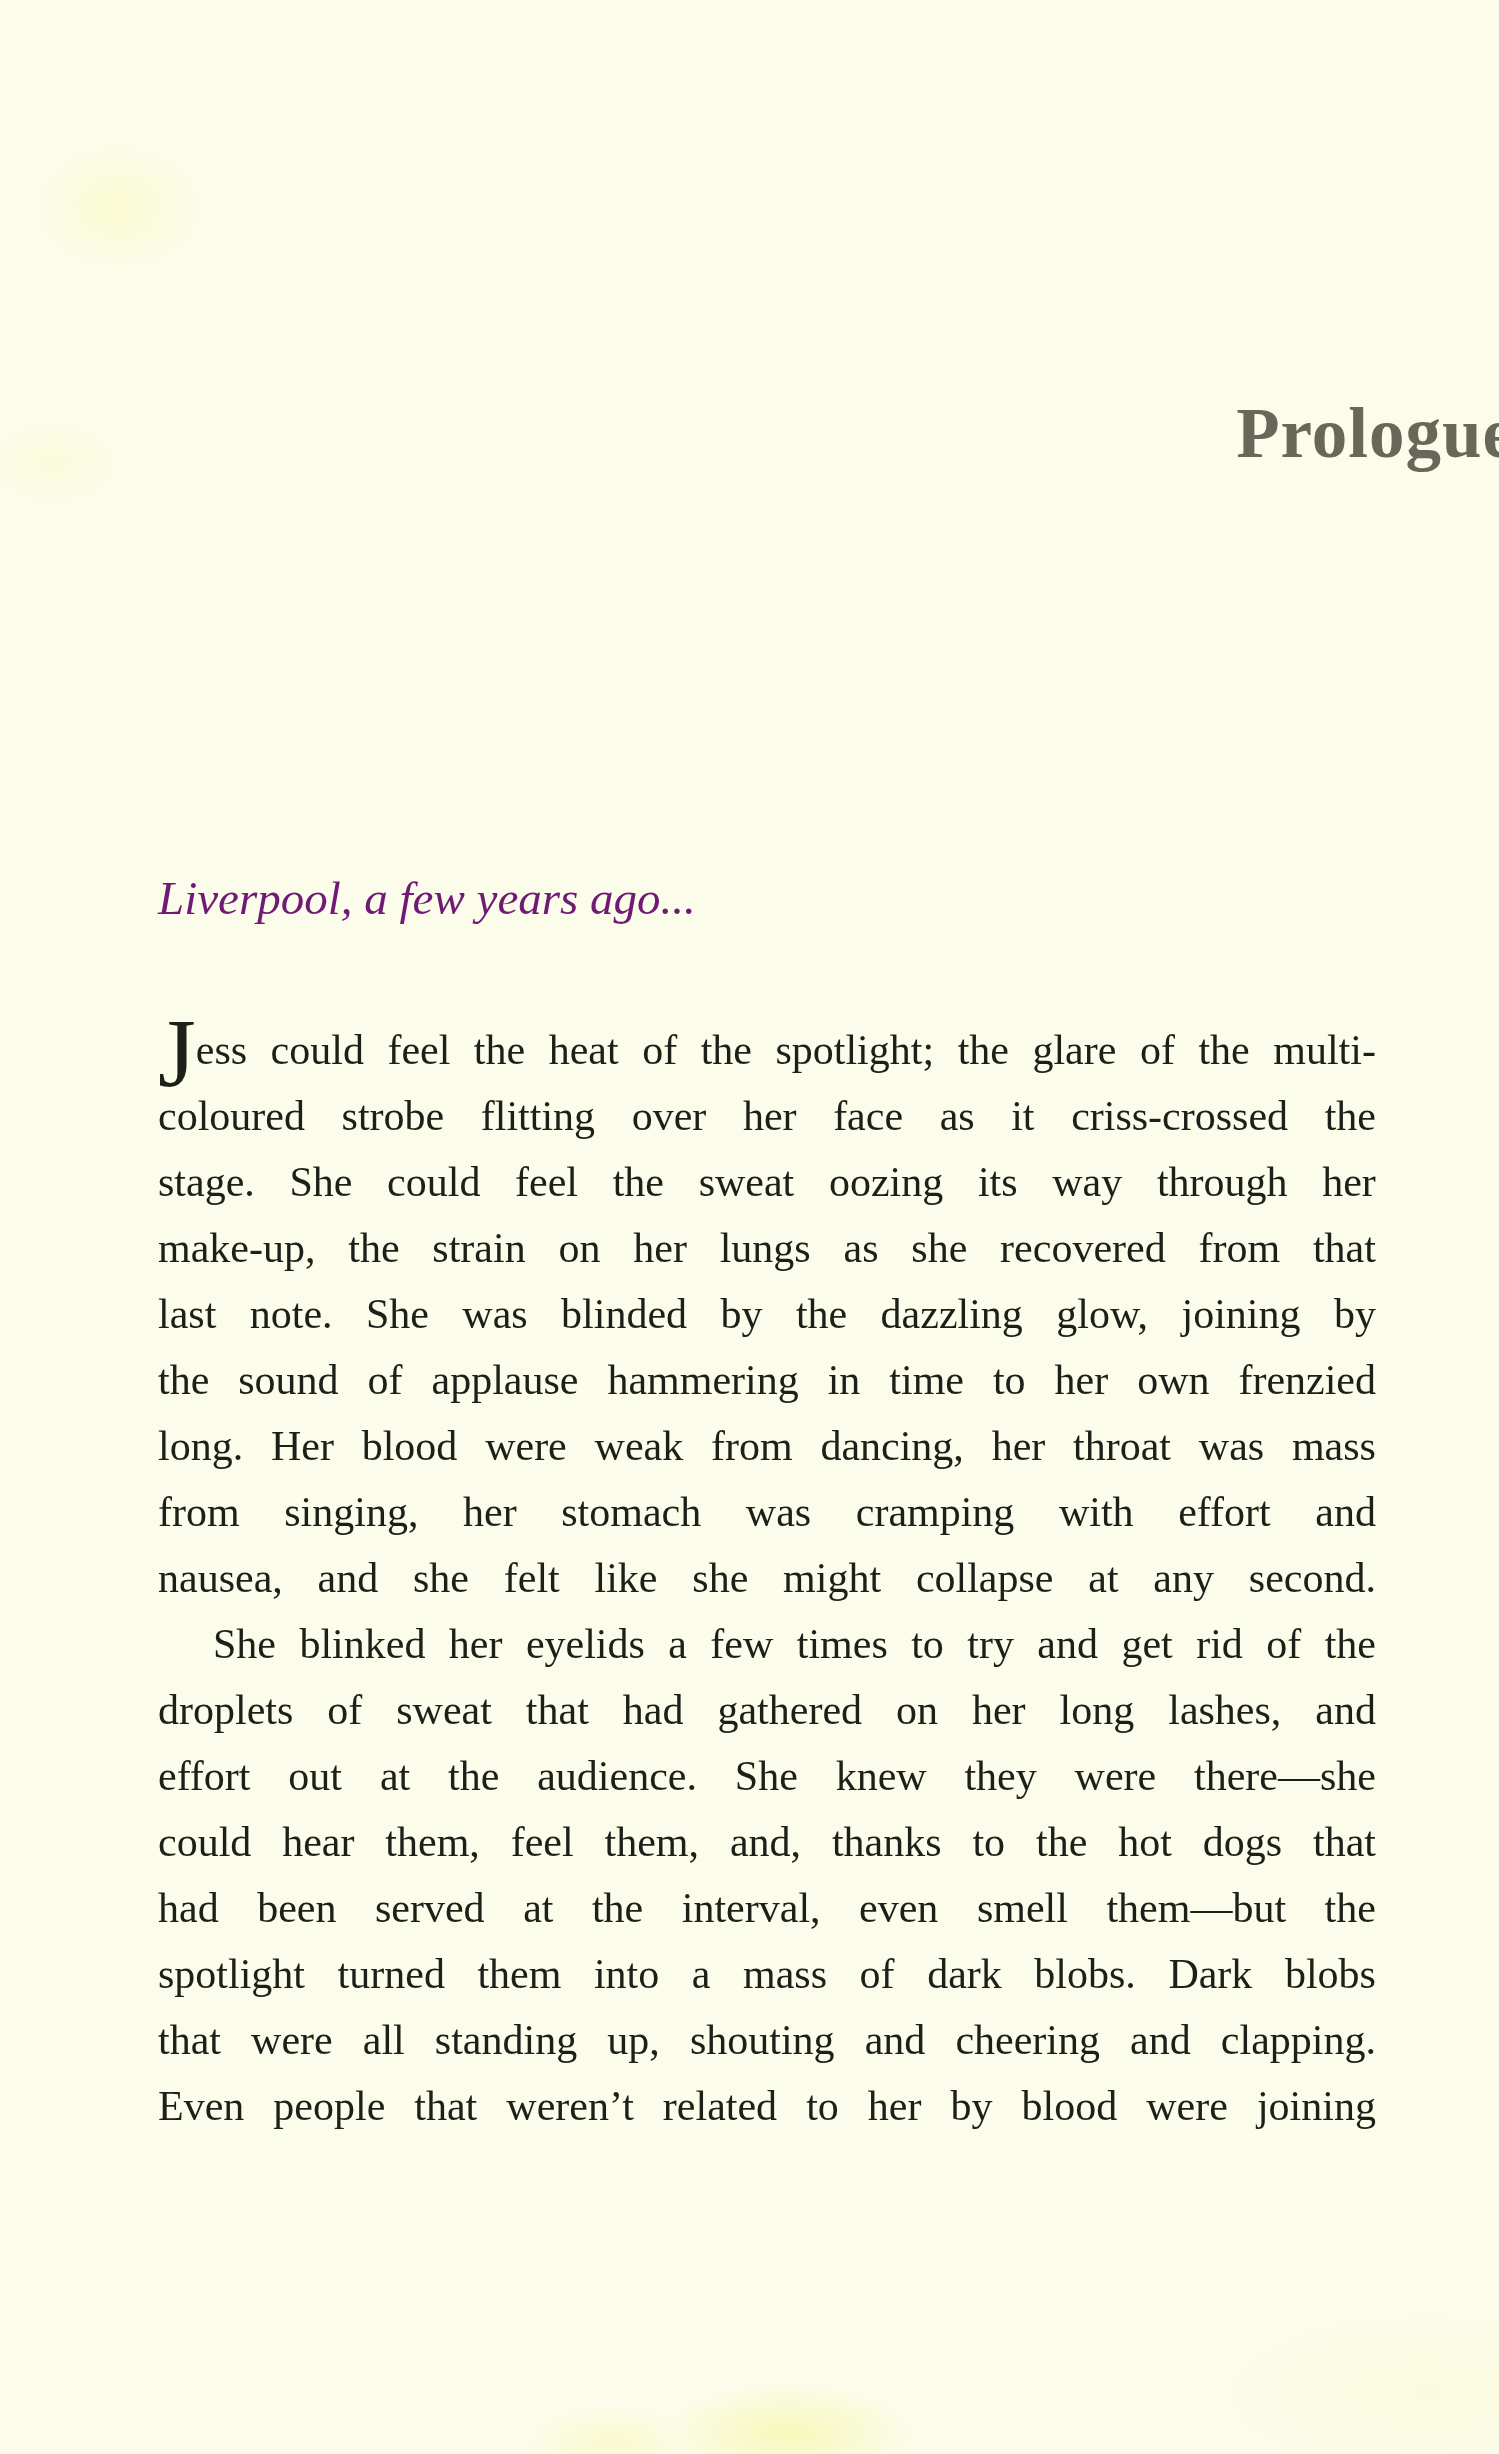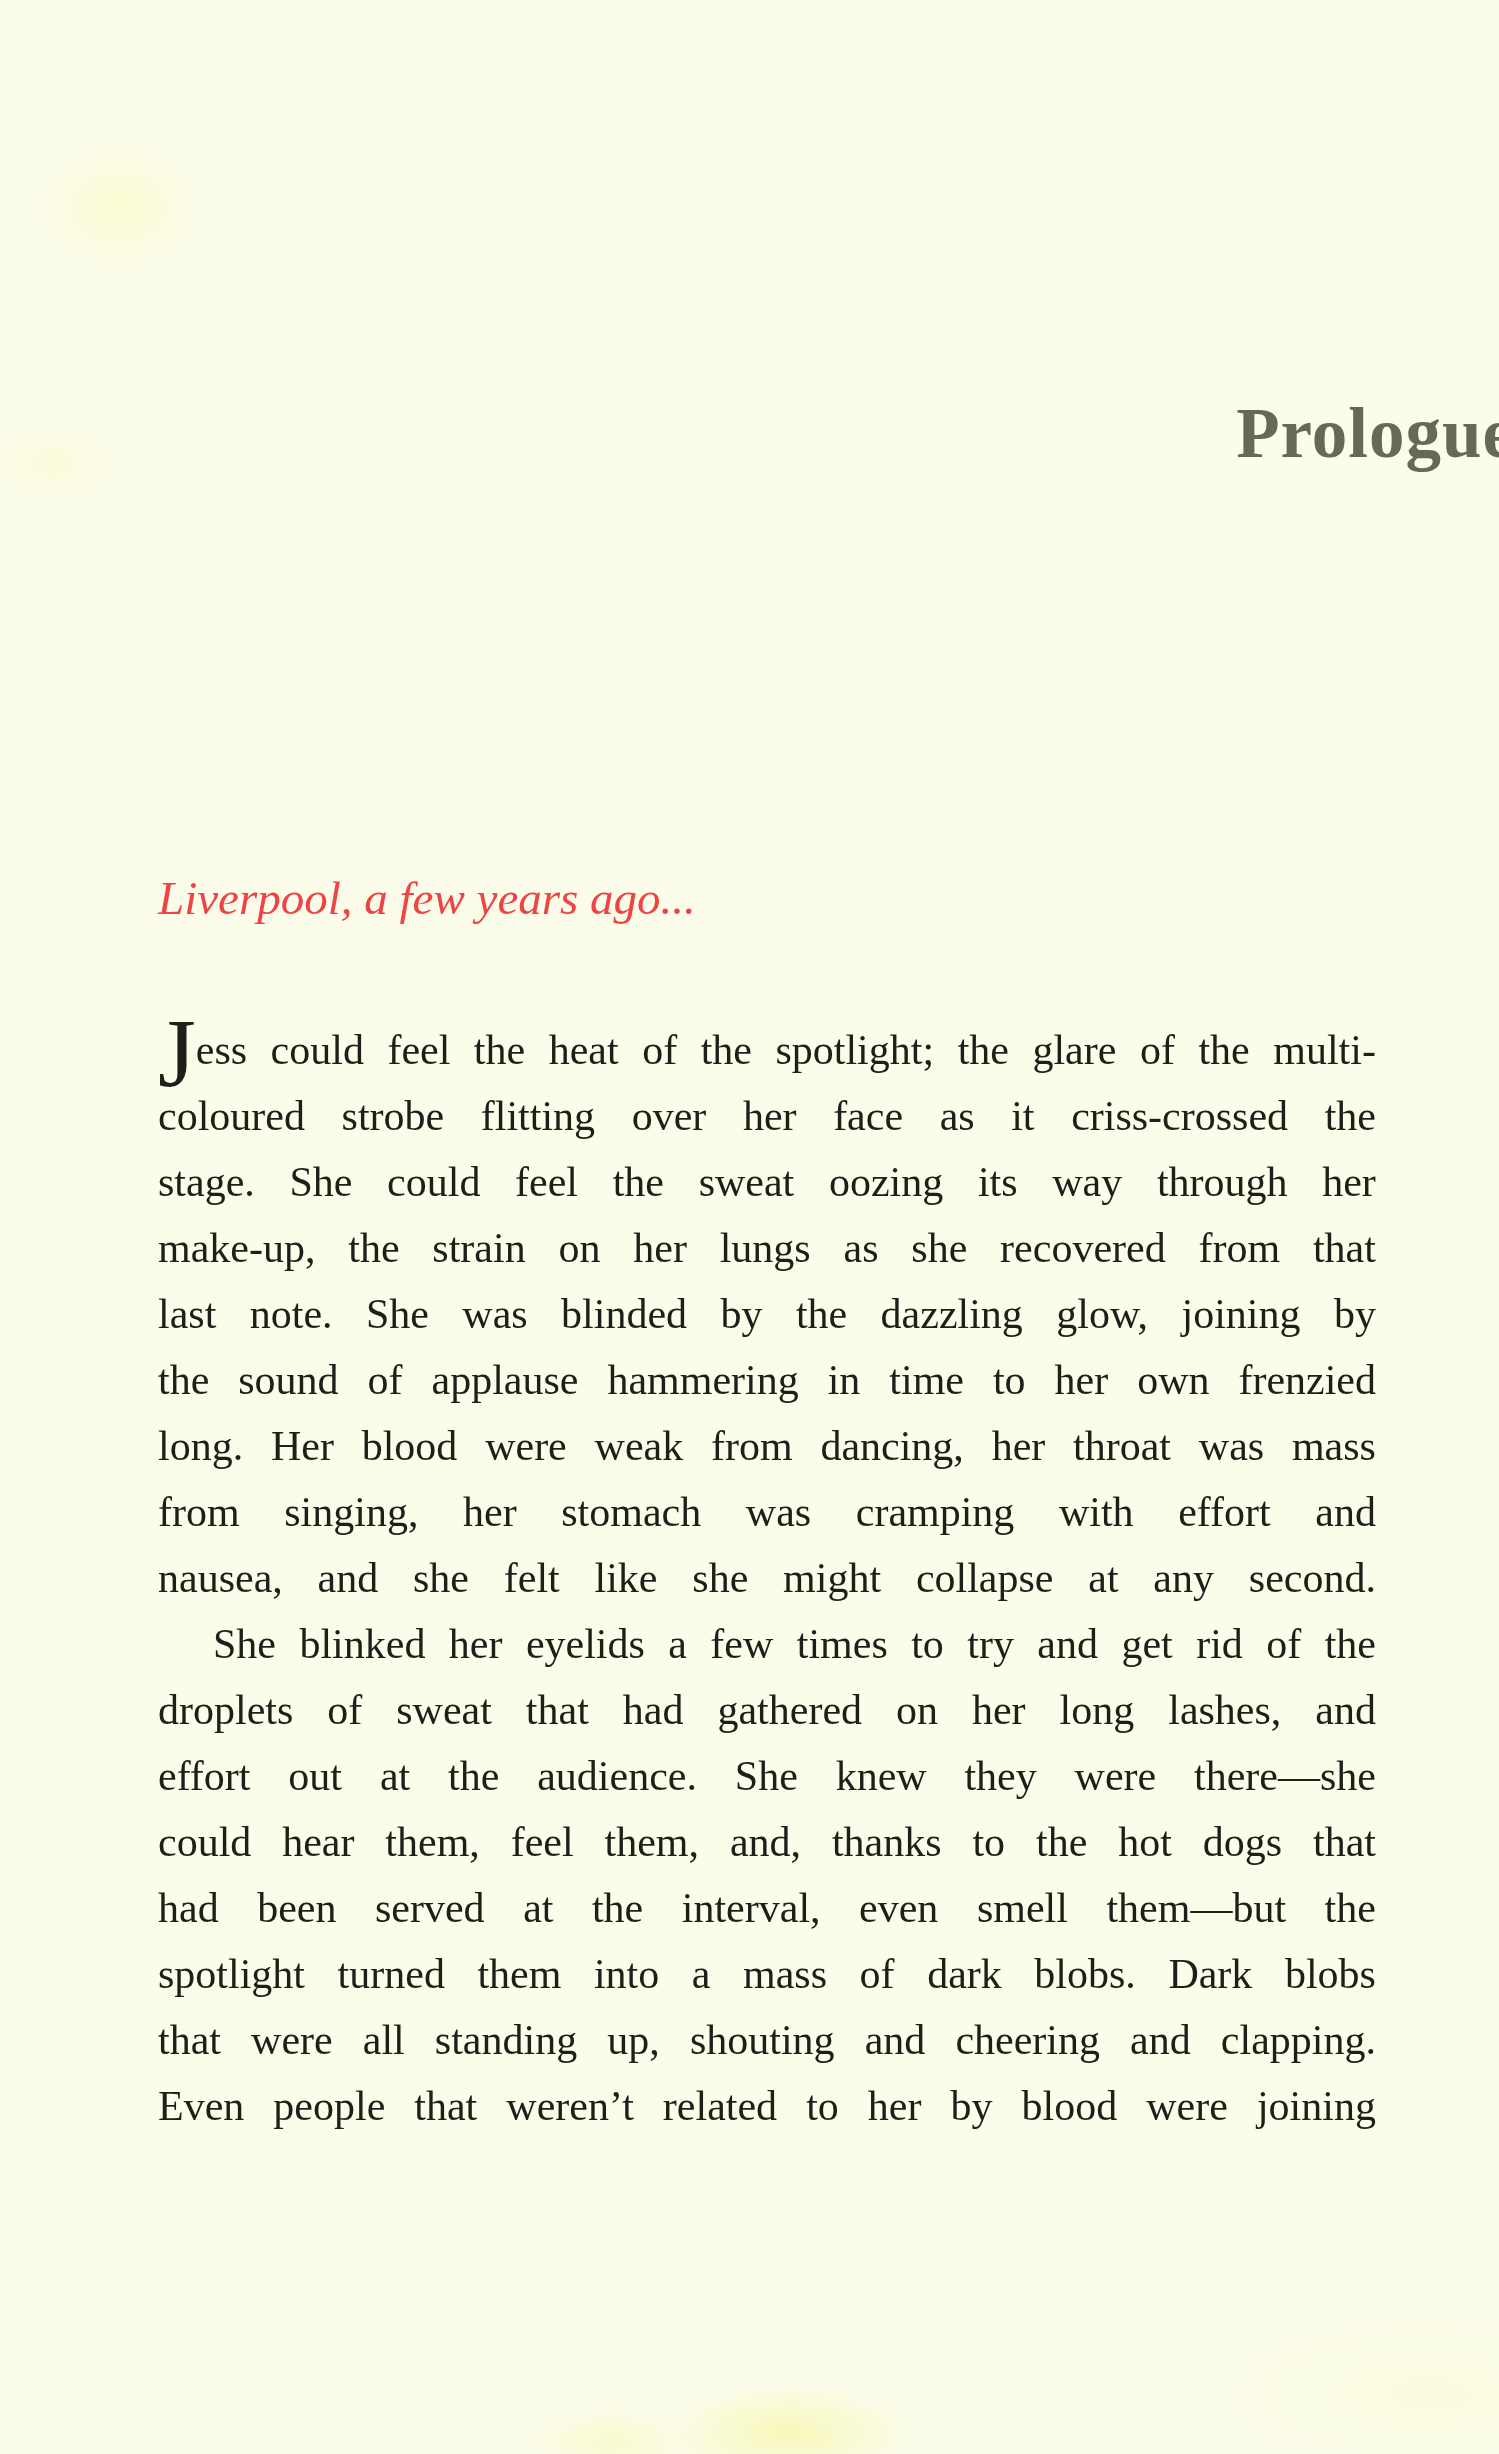--- a/index.html
+++ b/index.html
@@ -42,21 +42,21 @@
     line-height: 1;
     color: #686858;
   }
   .dateline {
     position: absolute;
     left: 158px;
     top: 873px;
     font-style: italic;
     font-size: 47px;
     line-height: 1.1;
-    color: #ef4444;
+    color: #701a75;
   }
   .body-text {
     position: absolute;
     left: 158px;
     top: 1017px;
     width: 1218px;
     font-size: 42px;
     line-height: 66px;
     color: #1f1f1a;
   }

